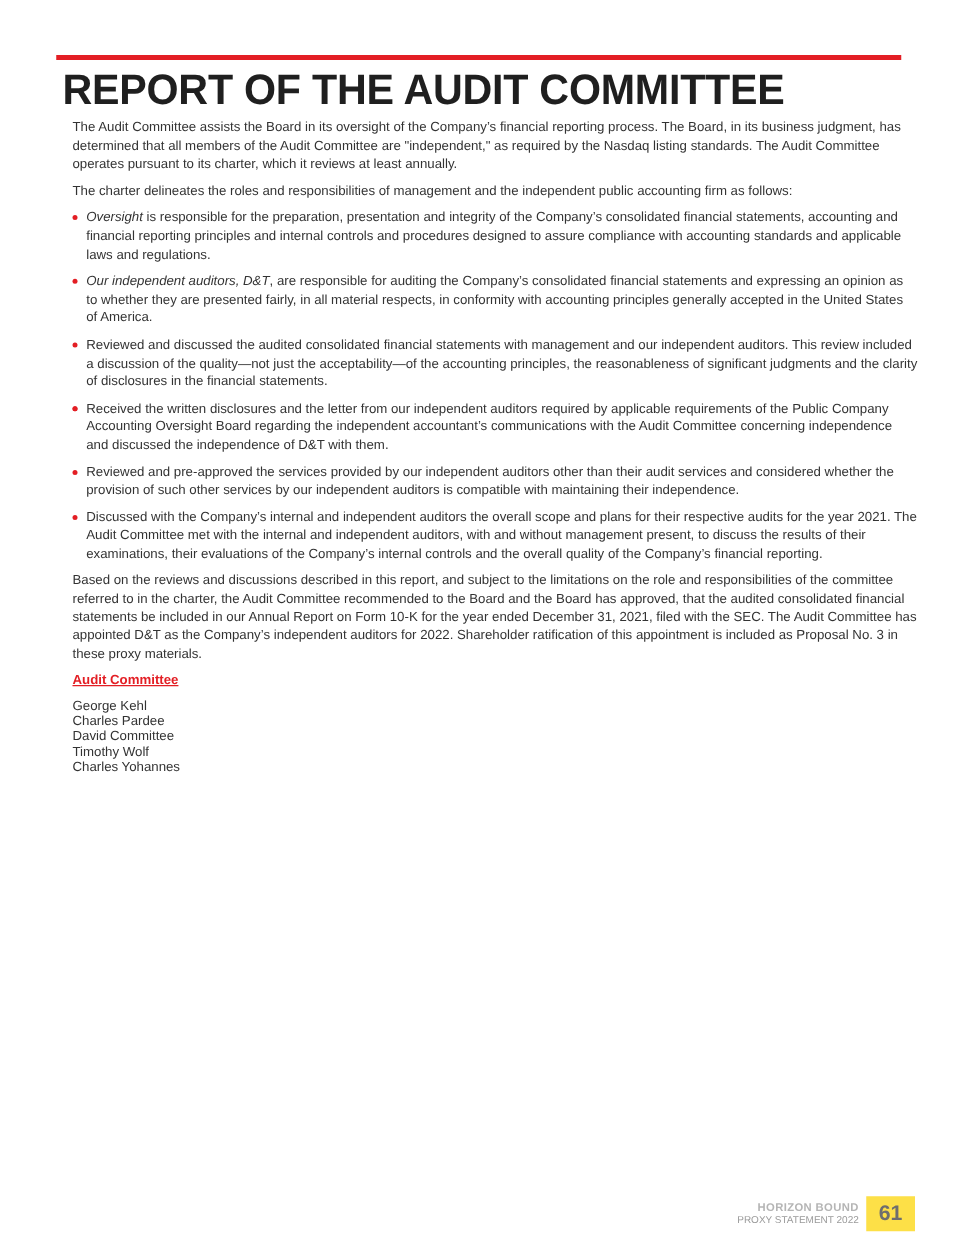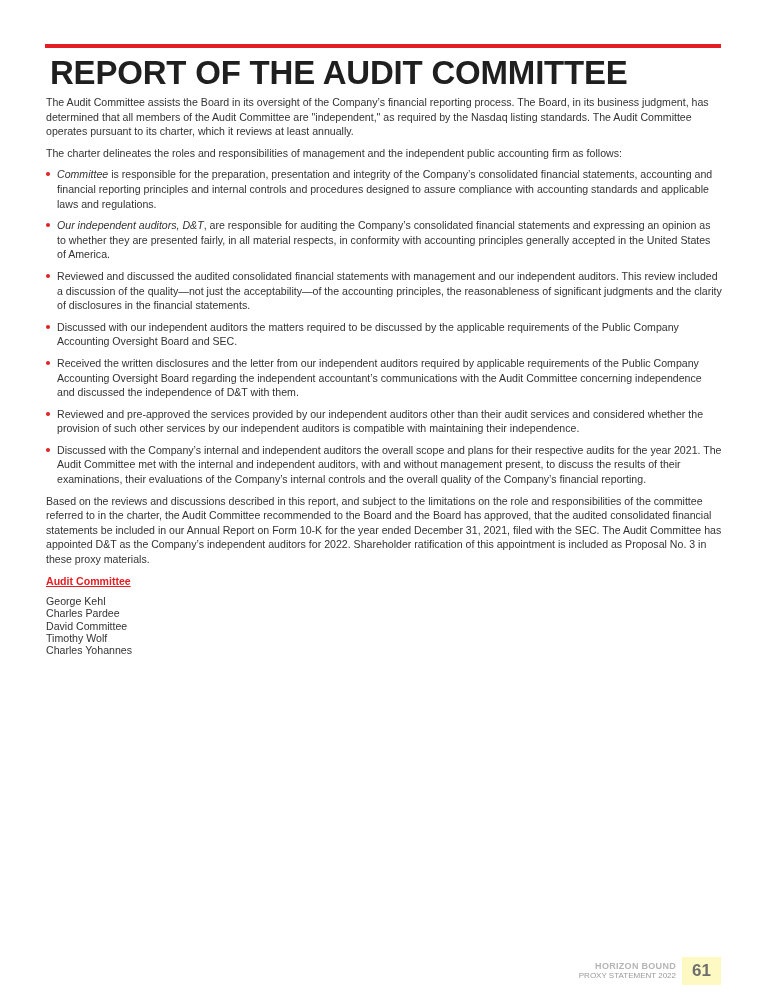--- a/index.html
+++ b/index.html
@@ -10,77 +10,76 @@
   .top-rule {
     position: absolute; left: 45px; top: 44px; width: 676px; height: 4px; background: #e31e24;
   }
   .page-title {
     position: absolute; left: 50px; top: 53px; margin: 0;
     font-family: "Liberation Sans", sans-serif; font-weight: bold;
     font-size: 34px; line-height: 38px; color: #1f1f1f; letter-spacing: -0.2px;
     transform: scaleX(0.97); transform-origin: left top;
   }
   .content {
-    position: absolute; left: 46px; top: 95px; width: 676px;
+    position: absolute; left: 58px; top: 95px; width: 676px;
     font-size: 10.6px; line-height: 14.6px; color: #333;
   }
   .content p { margin: 0 0 7px 0; }
   .content ul { list-style: none; margin: 0 0 7px 0; padding: 0; }
   .content li { position: relative; padding-left: 11px; margin-bottom: 7px; }
   .content li .bullet {
     position: absolute; left: 0; top: 5px; width: 4px; height: 4px; border-radius: 50%;
     background: #e31e24;
   }
   .content li em { font-style: italic; }
   .section-heading {
     color: #e31e24; font-weight: bold; margin: 0 0 7px 0; text-decoration: underline;
   }
   .signatories { margin: 0; padding: 0; list-style: none; }
   .signatories li { padding-left: 0; margin: 0; line-height: 12.2px; }
   .footer {
-    position: absolute; right: 47px; top: 957px; height: 28px; display: flex; align-items: center;
+    position: absolute; right: 36px; top: 957px; height: 28px; display: flex; align-items: center;
   }
   .footer-text { text-align: right; margin-right: 6px; }
   .footer-brand { font-weight: bold; font-size: 9px; color: #b5b5b5; letter-spacing: 0.3px; line-height: 10px; }
   .footer-sub { font-size: 8px; color: #9a9a9a; line-height: 10px; margin-left: 12px; }
   .page-num {
-    width: 39px; height: 28px; background: #fef9c3; color: #6e6e6e; font-weight: bold;
+    width: 39px; height: 28px; background: #fde047; color: #6e6e6e; font-weight: bold;
     font-size: 17px; display: flex; align-items: center; justify-content: center;
   }
 </style>
 </head>
 <body>
 
 <div class="top-rule"></div>
 <h1 class="page-title">REPORT OF THE AUDIT COMMITTEE</h1>
 
 <div class="content">
   <p>The Audit Committee assists the Board in its oversight of the Company’s financial reporting process. The Board, in its business judgment, has determined that all members of the Audit Committee are "independent," as required by the Nasdaq listing standards. The Audit Committee operates pursuant to its charter, which it reviews at least annually.</p>
   <p>The charter delineates the roles and responsibilities of management and the independent public accounting firm as follows:</p>
 
   <ul>
     <li>
       <span class="bullet"></span>
-      <em>Committee</em><span> is responsible for the preparation, presentation and integrity of the Company’s consolidated financial statements, accounting and financial reporting principles and internal controls and procedures designed to assure compliance with accounting standards and applicable laws and regulations.</span>
+      <em>Oversight</em><span> is responsible for the preparation, presentation and integrity of the Company’s consolidated financial statements, accounting and financial reporting principles and internal controls and procedures designed to assure compliance with accounting standards and applicable laws and regulations.</span>
     </li>
     <li>
       <span class="bullet"></span>
       <em>Our independent auditors, D&amp;T</em><span>, are responsible for auditing the Company’s consolidated financial statements and expressing an opinion as to whether they are presented fairly, in all material respects, in conformity with accounting principles generally accepted in the United States of America.</span>
     </li>
   </ul>
 
 
   <ul>
     <li>
       <span class="bullet"></span>
       <span>Reviewed and discussed the audited consolidated financial statements with management and our independent auditors. This review included a discussion of the quality—not just the acceptability—of the accounting principles, the reasonableness of significant judgments and the clarity of disclosures in the financial statements.</span>
     </li>
     <li>
       <span class="bullet"></span>
-      <span>Discussed with our independent auditors the matters required to be discussed by the applicable requirements of the Public Company Accounting Oversight Board and SEC.</span>
     </li>
     <li>
       <span class="bullet"></span>
       <span>Received the written disclosures and the letter from our independent auditors required by applicable requirements of the Public Company Accounting Oversight Board regarding the independent accountant’s communications with the Audit Committee concerning independence and discussed the independence of D&amp;T with them.</span>
     </li>
     <li>
       <span class="bullet"></span>
       <span>Reviewed and pre-approved the services provided by our independent auditors other than their audit services and considered whether the provision of such other services by our independent auditors is compatible with maintaining their independence.</span>
     </li>
     <li>

